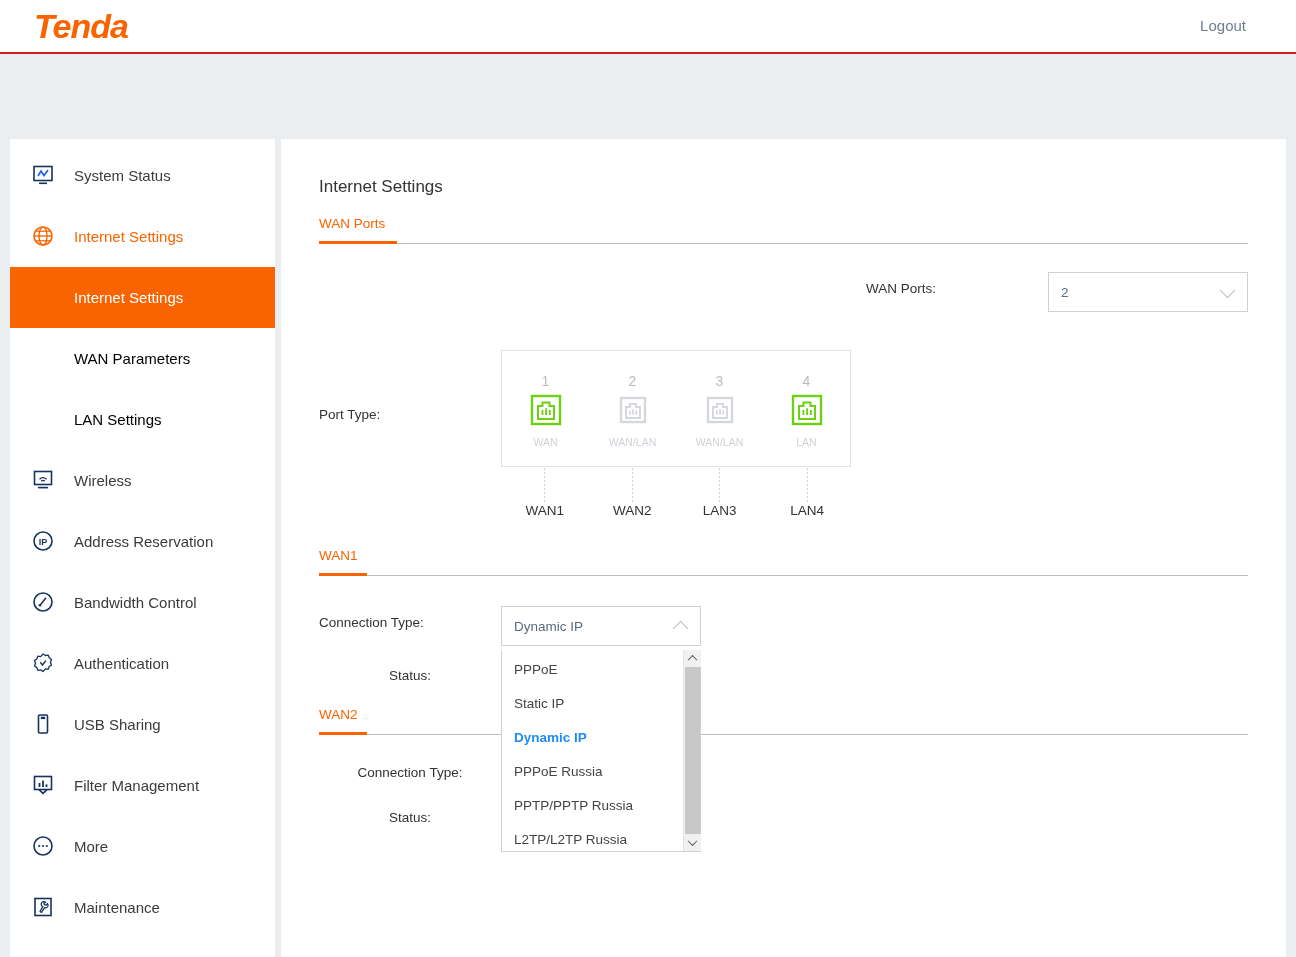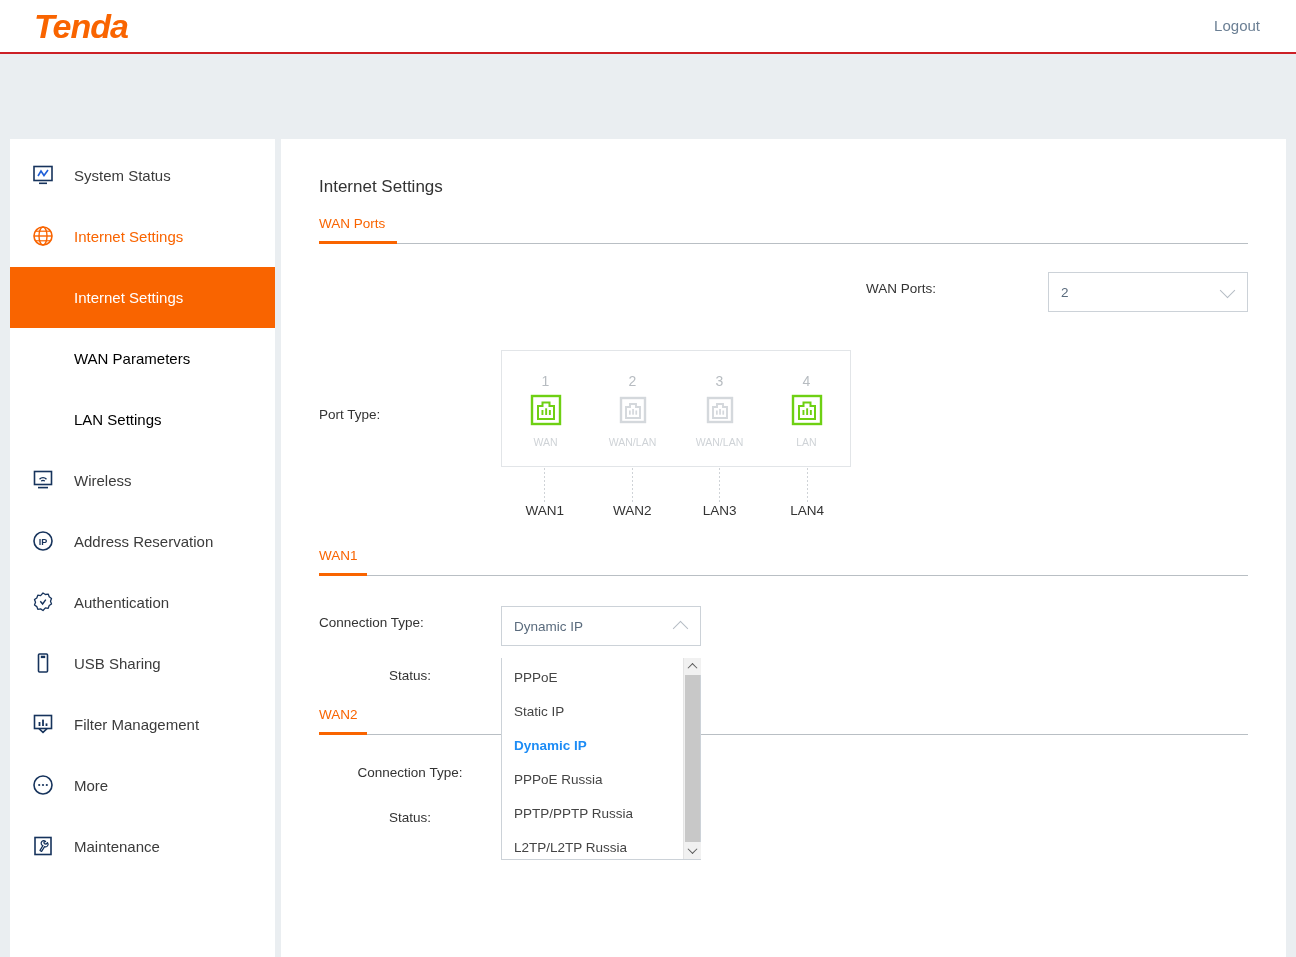--- a/index.html
+++ b/index.html
@@ -24,21 +24,21 @@
     font-size: 34px;
     font-weight: bold;
     font-style: italic;
     color: #f96400;
     letter-spacing: -1px;
     font-family: Liberation Sans, sans-serif;
     line-height: 1;
   }
   .header-right {
     margin-left: auto;
-    margin-right: 36px;
+    margin-right: 50px;
   }
   .logout {
     font-size: 15px;
     color: #6b7f94;
     cursor: pointer;
   }
 
   
   .page {
     position: relative;
@@ -225,21 +225,21 @@
   .dot-line {
     width: 1px; height: 36px;
     background-image: linear-gradient(#cfd3d7 50%, transparent 50%);
     background-size: 1px 4px;
   }
 
   
   .dropdown {
     position: absolute;
     left: 182px;
-    top: 52px;
+    top: 44px;
     width: 200px;
     height: 202px;
     background: #ffffff;
     border: 1px solid #ccd2d8;
     border-top: none;
     display: flex;
     z-index: 30;
   }
   .dd-list {
     flex: 1;
@@ -357,20 +357,30 @@
     <div class="nav-item">
       <span class="nav-icon">
         <svg width="24" height="24" viewBox="0 0 24 24">
           <circle cx="12" cy="12" r="9" fill="none" stroke="#16335c" stroke-width="1.6"></circle>
           <text x="12" y="15.6" font-size="9" font-family="Liberation Sans, sans-serif" font-weight="bold" fill="#16335c" text-anchor="middle">IP</text>
         </svg>
       </span>
       <span class="nav-label">Address Reservation</span>
     </div>
 
+    <div class="nav-item">
+      <span class="nav-icon">
+        <svg width="24" height="24" viewBox="0 0 24 24">
+          <circle cx="12" cy="12" r="9" fill="none" stroke="#16335c" stroke-width="1.6"></circle>
+          <line x1="9" y1="15.2" x2="15" y2="7.8" stroke="#16335c" stroke-width="1.5"></line>
+          <circle cx="9" cy="15.2" r="1.3" fill="#16335c"></circle>
+        </svg>
+      </span>
+      <span class="nav-label">Bandwidth Control</span>
+    </div>
 
     <div class="nav-item">
       <span class="nav-icon">
         <svg width="24" height="24" viewBox="0 0 24 24">
           <path d="M12 3 l2.4 1.5 2.8-.4 1 2.7 2.3 1.7-1 2.7 1 2.7-2.3 1.7-1 2.7-2.8-.4L12 20.5l-2.4-1.6-2.8.4-1-2.7L3.5 15l1-2.7-1-2.7 2.3-1.7 1-2.7 2.8.4z" fill="none" stroke="#16335c" stroke-width="1.3" stroke-linejoin="round"></path>
           <path d="M9.3 11.2 L11.6 14 L14.8 9.6" fill="none" stroke="#16335c" stroke-width="1.4"></path>
         </svg>
       </span>
       <span class="nav-label">Authentication</span>
     </div>

